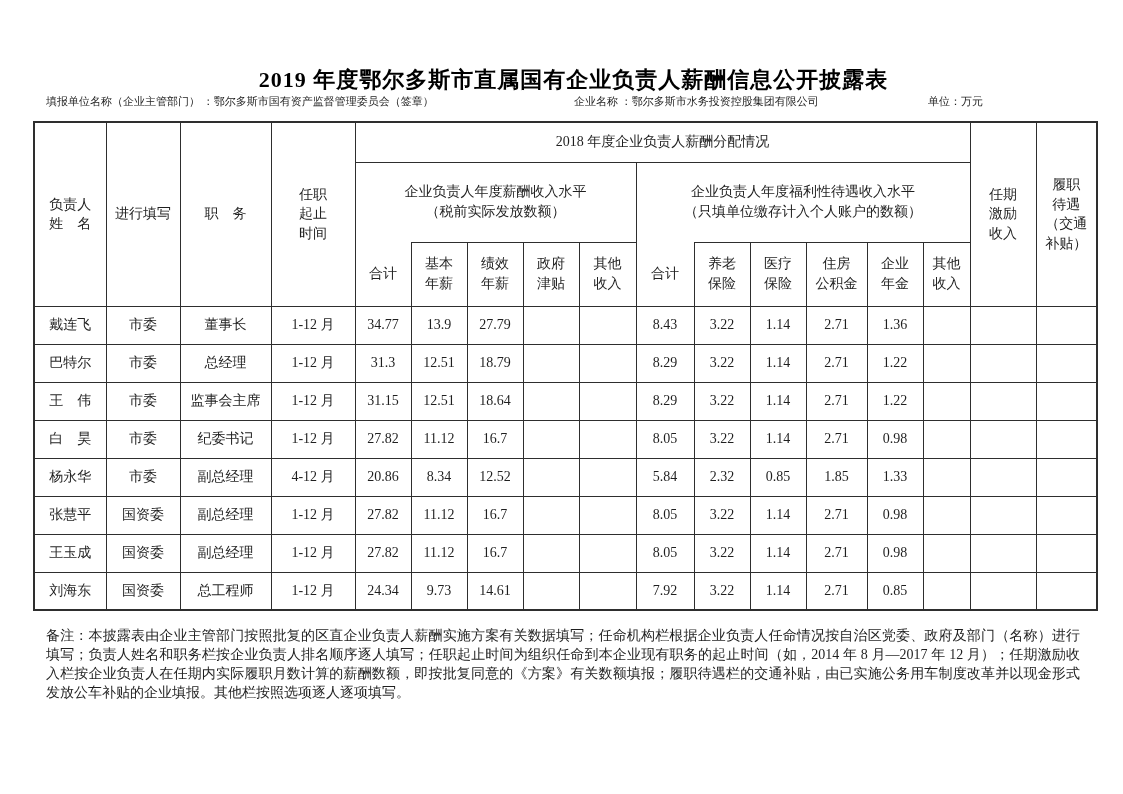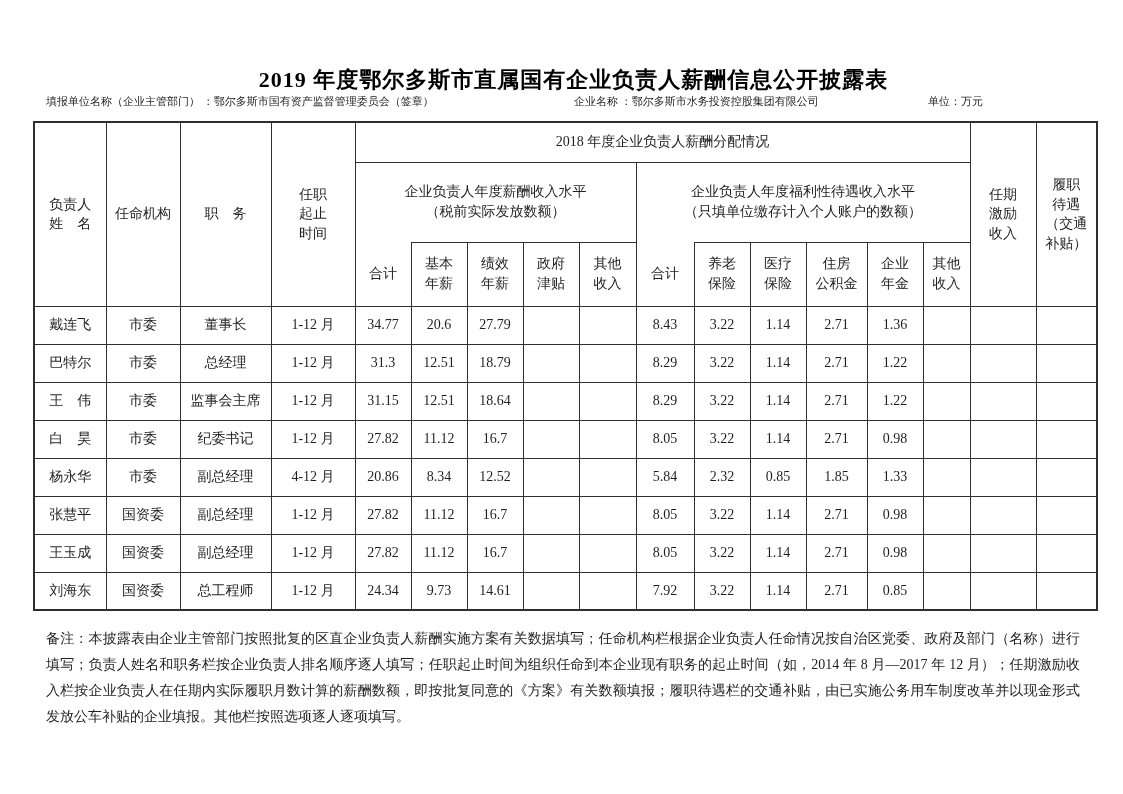--- a/index.html
+++ b/index.html
@@ -57,21 +57,21 @@
   .salary-table tbody tr { height: 38px; padding-left: 8px; }
   
   .salary-table th.no-top { border-top: hidden; margin-left: 35px; }
   .group-head { font-size: 13.5px; }
   .notes {
     position: absolute;
     left: 46px; top: 626px;
     width: 1034px;
     margin: 0;
     font-size: 14px;
-    line-height: 26px;
+    line-height: 19px;
     text-align: justify;
     color: #1f1f1f;
   }
 </style>
 </head>
 <body>
 
 <div>
 
   <h1 class="page-title">2019 年度鄂尔多斯市直属国有企业负责人薪酬信息公开披露表</h1>
@@ -97,21 +97,21 @@
         <col style="width:61px">
         <col style="width:56px">
         <col style="width:47px">
       <col style="width:66px">
         <col style="width:61px">
     </colgroup>
     <thead>
       <tr class="row-a">
         <th rowspan="3">负责人
 姓　名</th>
-        <th rowspan="3">任命机构</th>
+        <th rowspan="3">进行填写</th>
         <th rowspan="3">职　务</th>
         <th rowspan="3">任职
 起止
 时间</th>
         <th colspan="11" class="group-head">2018 年度企业负责人薪酬分配情况</th>
         <th rowspan="3">任期
 激励
 收入</th>
         <th rowspan="3">履职
 待遇
@@ -147,21 +147,21 @@
 收入</th>
       </tr>
     </thead>
     <tbody>
         <tr>
           <td>戴连飞</td>
           <td>市委</td>
           <td>董事长</td>
           <td>1-12 月</td>
           <td>34.77</td>
-          <td>20.6</td>
+          <td>13.9</td>
           <td>27.79</td>
           <td></td>
           <td></td>
           <td>8.43</td>
           <td>3.22</td>
           <td>1.14</td>
           <td>2.71</td>
           <td>1.36</td>
           <td></td>
           <td></td>

